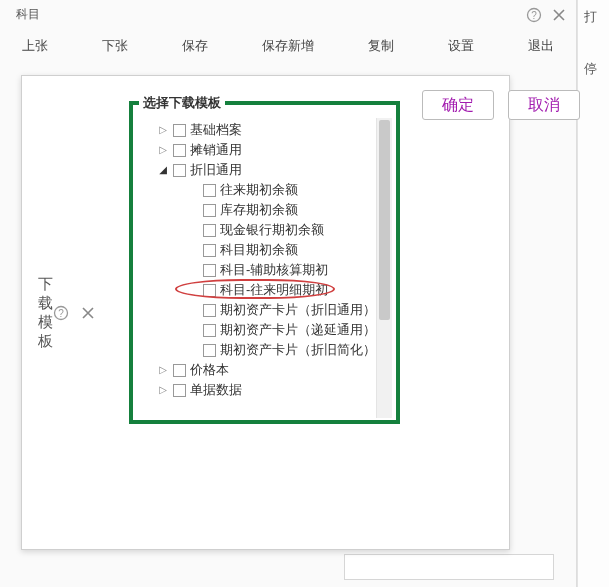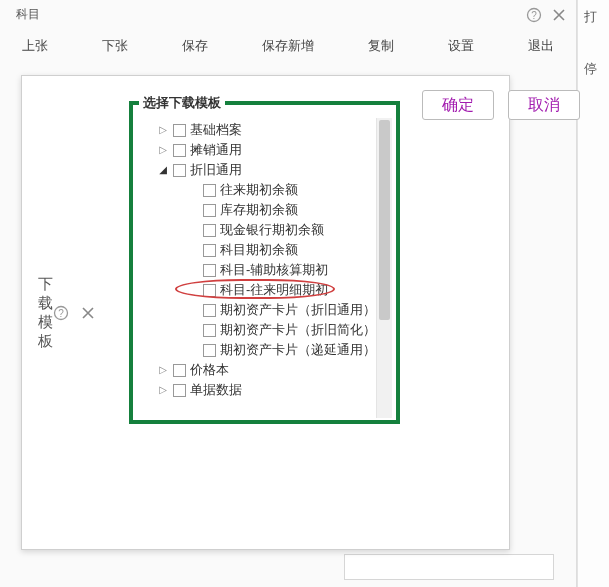--- a/index.html
+++ b/index.html
@@ -293,26 +293,26 @@
               <span class="highlight-ellipse"></span>
             </div>
             <div class="node indent-2">
               <span class="toggle blank">▷</span>
               <span class="chk"></span>
               <span class="lbl">期初资产卡片（折旧通用）</span>
             </div>
             <div class="node indent-2">
               <span class="toggle blank">▷</span>
               <span class="chk"></span>
+              <span class="lbl">期初资产卡片（递延通用）</span>
+            </div>
+            <div class="node indent-2">
+              <span class="toggle blank">▷</span>
+              <span class="chk"></span>
               <span class="lbl">期初资产卡片（折旧简化）</span>
-            </div>
-            <div class="node indent-2">
-              <span class="toggle blank">▷</span>
-              <span class="chk"></span>
-              <span class="lbl">期初资产卡片（递延通用）</span>
             </div>
             <div class="node indent-1">
               <span class="toggle" style="color: rgb(136, 136, 136);">▷</span>
               <span class="chk"></span>
               <span class="lbl">价格本</span>
             </div>
             <div class="node indent-1">
               <span class="toggle" style="color: rgb(136, 136, 136);">▷</span>
               <span class="chk"></span>
               <span class="lbl">单据数据</span>

